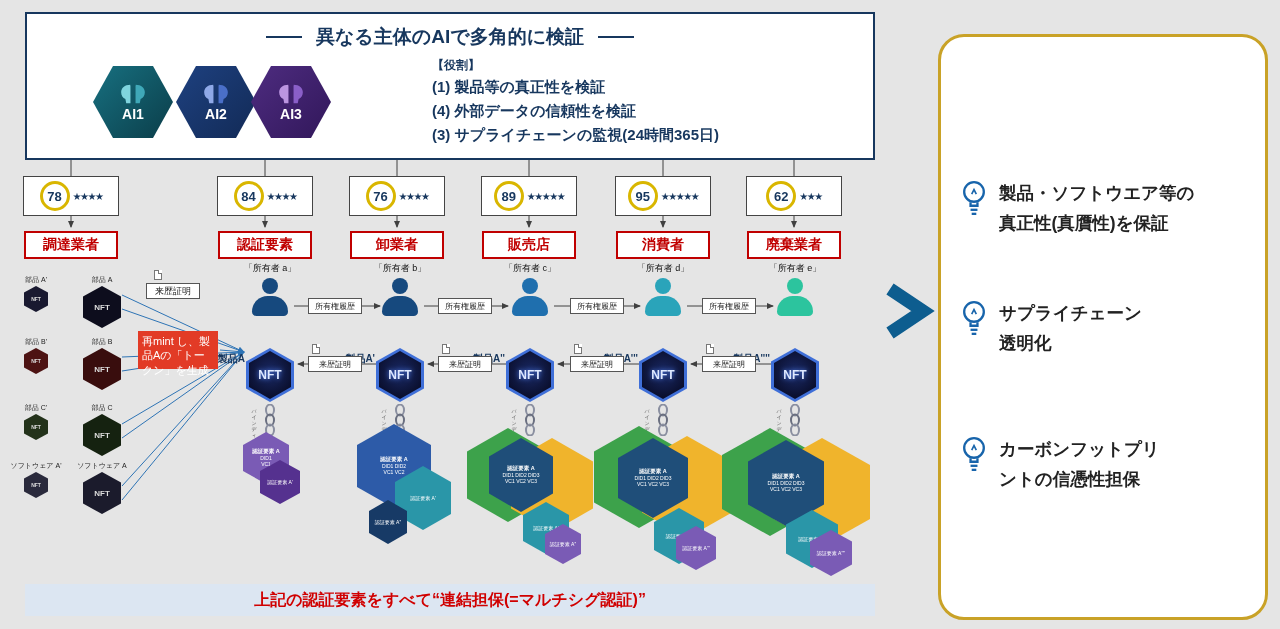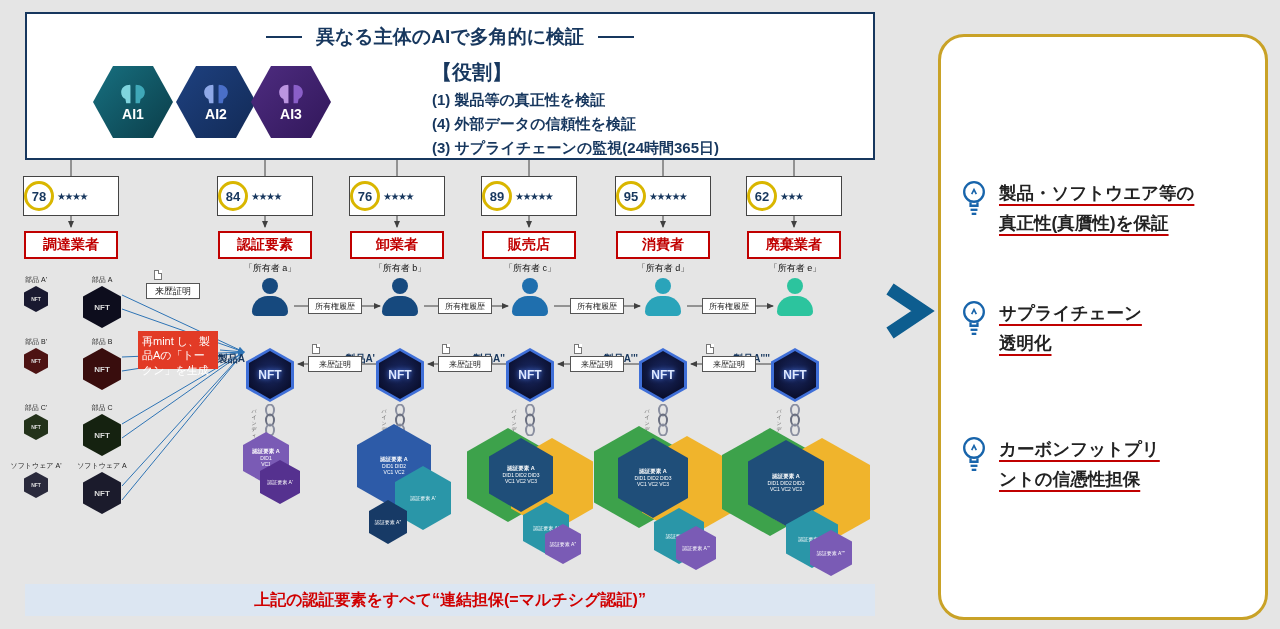--- a/index.html
+++ b/index.html
@@ -11,23 +11,23 @@
 
 .top-box{position:absolute;left:25px;top:12px;width:850px;height:148px;border:2px solid #17375e;background:#fff;z-index:2}
 .ttl-row{position:absolute;top:10px;left:0;width:100%;display:flex;align-items:center;justify-content:center;gap:14px}
 .tline{width:36px;border-top:2px solid #17375e}
 .ttl{font-size:19px;font-weight:700;color:#17375e}
 .ai{position:absolute;width:80px;height:72px;display:flex;flex-direction:column;align-items:center;justify-content:center;color:#fff;font-weight:700;font-size:14px;gap:1px}
 .ai1{left:66px;top:52px;background:linear-gradient(135deg,#177080,#0b3d49)}
 .ai2{left:149px;top:52px;background:linear-gradient(135deg,#1e4180,#122a56)}
 .ai3{left:224px;top:52px;background:linear-gradient(135deg,#4e2c80,#31175a)}
 .roles{position:absolute;left:405px;top:42px;color:#17375e;font-weight:700;font-size:15px;line-height:1.6}
-.roles .rh{font-size:20px}
-
-.badge{position:absolute;top:176px;width:96px;height:40px;border:1px solid #444;background:#fff;display:flex;align-items:center;gap:3px;z-index:2}
+.roles .rh{font-size:12px}
+
+.badge{position:absolute;top:176px;width:96px;height:40px;border:1px solid #444;background:#fff;display:flex;align-items:center;justify-content:center;gap:3px;z-index:2}
 .ring{flex:0 0 auto;width:30px;height:30px;border-radius:50%;border:3px solid #d9b600;display:flex;align-items:center;justify-content:center;font-size:13px;font-weight:700;color:#17375e}
 .stars{font-size:10px;letter-spacing:-1.5px;color:#17375e;white-space:nowrap}
 .b1{left:23px}.b2{left:217px}.b3{left:349px}.b4{left:481px}.b5{left:615px}.b6{left:746px}
 
 .vendor{position:absolute;top:231px;width:94px;height:28px;border:2px solid #c00000;background:#fff;color:#c00000;font-weight:700;font-size:14px;display:flex;align-items:center;justify-content:center;z-index:2}
 .v1{left:24px}.v2{left:218px}.v3{left:350px}.v4{left:482px}.v5{left:616px}.v6{left:747px}
 
 .prow{position:absolute;z-index:2;display:flex;gap:14px;left:10px}
 .pitem{width:52px;display:flex;flex-direction:column;align-items:center}
 .plabel{font-size:7px;color:#222;text-align:center;line-height:1.15}
@@ -63,21 +63,21 @@
 .chex .t2{font-size:5px}
 
 .banner{position:absolute;left:25px;top:584px;width:850px;height:32px;background:#dce6f2;display:flex;align-items:center;justify-content:center;font-size:16px;font-weight:700;color:#d00000;z-index:2}
 
 .panel{position:absolute;left:938px;top:34px;width:330px;height:586px;border:3px solid #c9a227;border-radius:26px;background:#fff;z-index:2}
 .panel-title{position:absolute;top:20px;left:0;width:100%;text-align:center}
 .panel-title span{display:inline-block;font-size:30px;font-weight:700;color:#17375e;border-bottom:4px solid #56aab4;padding:0 6px 3px}
 .pit{position:absolute;left:18px;display:flex;gap:10px;align-items:flex-start}
 .pi1{top:142px}.pi2{top:262px}.pi3{top:398px}
 .ptext{font-size:17.5px;font-weight:700;color:#222;line-height:1.7}
-.ptext span{text-decoration:underline;text-decoration-color:#c00000;text-decoration-thickness:2px;text-underline-offset:5px}
+.ptext span{text-decoration-color:#c00000;text-decoration-thickness:2px;text-underline-offset:5px}
 </style>
 </head>
 <body>
 
 <div id="canvas">
 
 <svg class="overlay" width="1280" height="629">
   <defs>
     <marker id="ad" markerWidth="8" markerHeight="8" refX="6" refY="3" orient="auto">
           <path d="M0,0 L7,3 L0,6 z" fill="#404040"></path>

